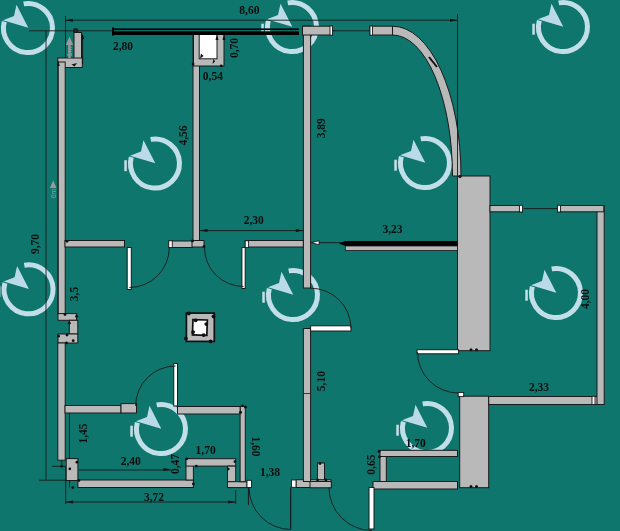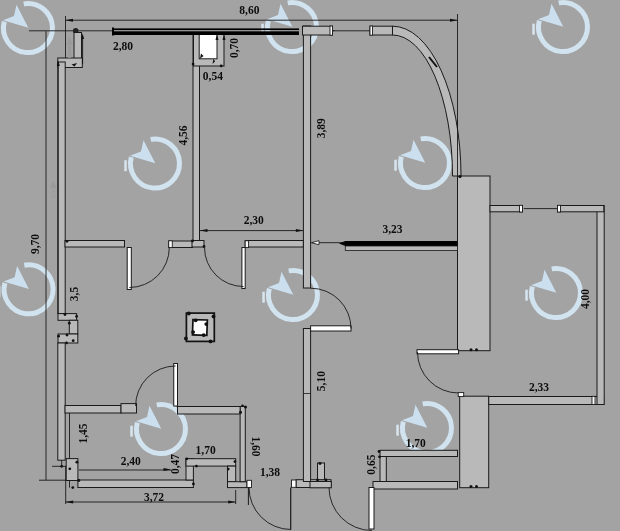--- a/index.html
+++ b/index.html
@@ -1,16 +1,16 @@
 <!DOCTYPE html>
 <html><head>
 <meta charset="utf-8">
 <style>
   html,body{margin:0;padding:0;background:#ffffff;}
-  .wrap{position:relative;width:620px;height:531px;overflow:hidden;background:#a3a3a3;}
+  .wrap{position:relative;width:620px;height:531px;overflow:hidden;background:#0f766e;}
   svg{position:absolute;left:0;top:0;}
   text{font-family:"Liberation Serif",serif;font-weight:bold;fill:#0d0d0d;}
   .dim{font-size:11.5px;letter-spacing:0px;}
   .sm{font-family:"Liberation Sans",sans-serif;font-weight:normal;font-size:7px;fill:#9a9a9a;}
 </style>
 </head>
 <body>
 <div class="wrap">
 <svg width="620" height="531" viewBox="0 0 620 531">
   <defs>

